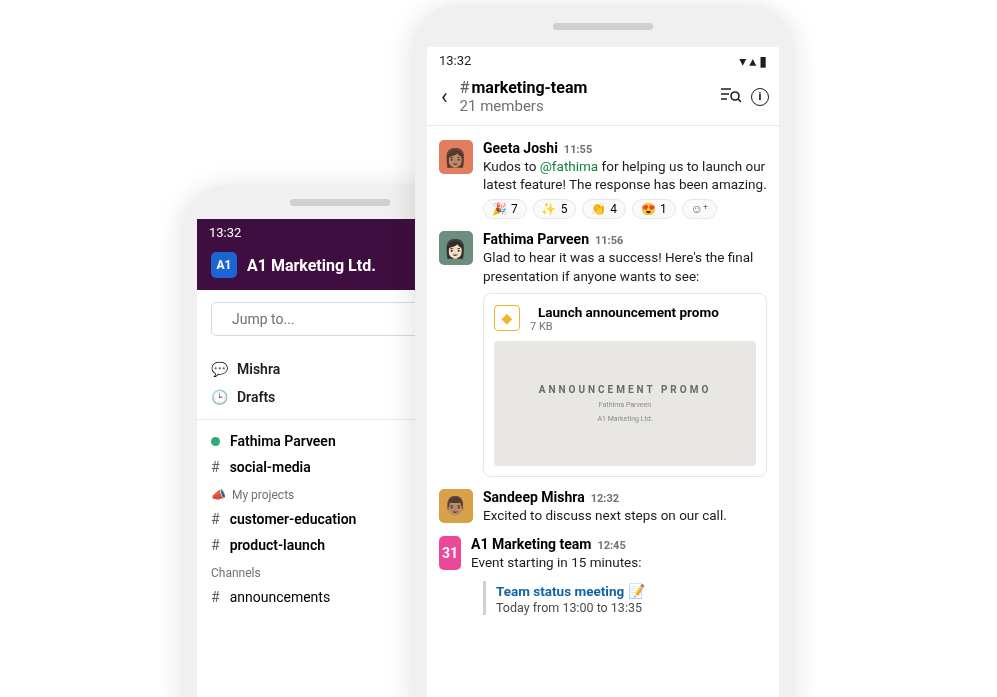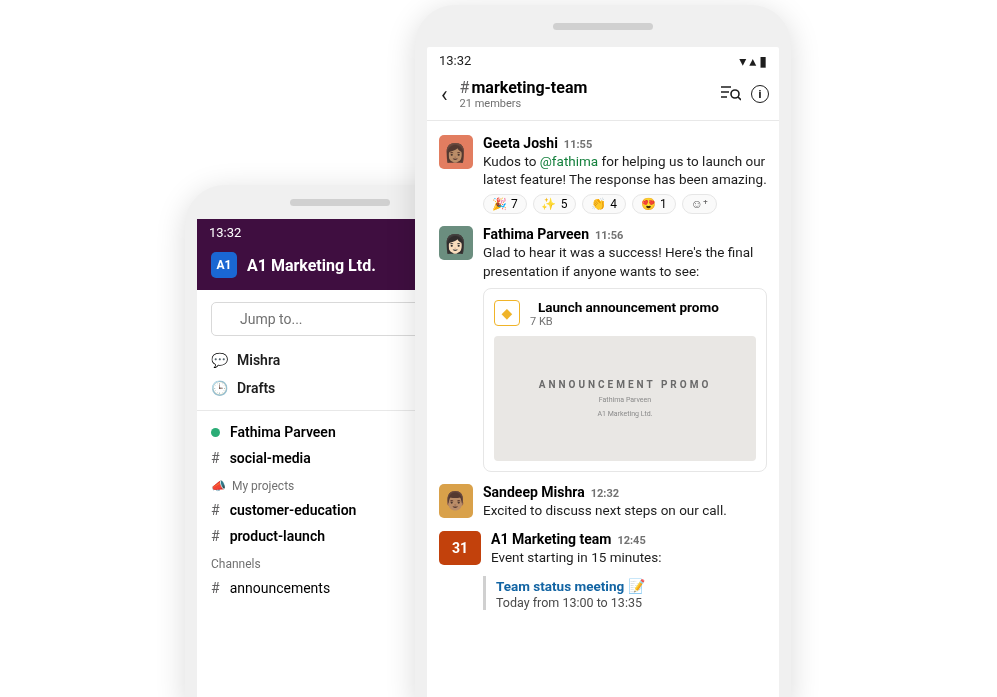--- a/index.html
+++ b/index.html
@@ -20,52 +20,52 @@
     
     .status { display:flex; justify-content:space-between; align-items:center; padding:6px 12px 4px; font-size:13px; color:#1d1d1d; }
     .status-icons { display:flex; gap:3px; align-items:center; }
     .status-icons span { font-size:14px; line-height:1; color:#1d1d1d; }
 
     
     .ws-header { background:#3f0e40; color:#fff; padding:8px 14px 12px; display:flex; align-items:center; gap:10px; }
     .ws-badge  { width:26px; height:26px; border-radius:5px; background:#1a67d3; color:#fff; font-size:12px; font-weight:700; display:flex; align-items:center; justify-content:center; }
     .ws-name   { font-size:16px; font-weight:700; }
 
-    .jump { margin:12px 14px 10px; border:1px solid #d9d9d9; border-radius:5px; padding:8px 28px; color:#717171; font-size:14px; }
+    .jump { margin:12px 14px 19px; border:1px solid #d9d9d9; border-radius:5px; padding:8px 20px; color:#717171; font-size:14px; }
 
     .nav { padding:0 14px; }
     .nav-row { display:flex; align-items:center; gap:10px; padding:6px 0; font-size:14px; color:#1d1d1d; }
     .nav-row .icon { width:16px; text-align:center; color:#616061; font-size:14px; }
     .divider { height:1px; background:#e8e8e8; margin:8px -14px; }
 
     .section-label { font-size:12px; color:#717171; padding:8px 0 4px; display:flex; align-items:center; gap:6px; }
     .section-label .bolt { color:#d97a5f; }
     .dm-row, .ch-row { display:flex; align-items:center; gap:10px; padding:5px 0; font-size:14px; font-weight:600; }
     .ch-row .hash, .nav-row .hash { color:#616061; font-weight:400; }
     .presence { width:9px; height:9px; border-radius:50%; background:#2bac76; }
     .plain { font-weight:400; }
 
     
     .chan-header { display:flex; align-items:center; padding:6px 10px 10px; border-bottom:1px solid #e8e8e8; gap:8px; }
     .back { font-size:22px; color:#1d1d1d; padding:2px 4px; }
     .chan-title { font-size:16px; font-weight:700; display:flex; align-items:center; gap:2px; }
     .chan-title .h { color:#616061; font-weight:400; }
-    .chan-sub { font-size:11px; color:#717171; }
+    .chan-sub { font-size:15px; color:#717171; }
     .chan-head-text { flex:1; }
     .hdr-icon { color:#1d1d1d; font-size:18px; padding:0 2px; }
     .info-icon { width:18px; height:18px; border:1.5px solid #1d1d1d; border-radius:50%; display:inline-flex; align-items:center; justify-content:center; font-size:11px; font-weight:700; }
 
     
     .feed { padding:8px 12px 0; }
     .msg { display:flex; gap:10px; padding:6px 0; }
     .avatar { width:34px; height:34px; border-radius:5px; flex:none; background:#ccc; display:flex; align-items:center; justify-content:center; font-size:18px; }
     .av-gj { background:#e27d60; } 
     .av-fp { background:#6b8e7f; } 
     .av-sm { background:#d9a14a; } 
-    .av-cal{ width:42px; height:34px; border-radius:5px; background:#c2410c; color:#fff; font-weight:700; font-size:14px; display:flex; align-items:center; justify-content:center; }
+    .av-cal{ width:22px; height:34px; border-radius:5px; background:#ec4899; color:#fff; font-weight:700; font-size:14px; display:flex; align-items:center; justify-content:center; }
     .meta { display:flex; align-items:baseline; gap:6px; }
     .author { font-weight:700; font-size:14px; }
     .time { font-size:11px; color:#717171;font-weight:bold; }
     .body { font-size:13.5px; color:#1d1d1d; line-height:1.35; margin-top:1px; }
     .mention { color:#15803d; }
 
     .reactions { display:flex; gap:6px; margin-top:6px; flex-wrap:wrap; }
     .react { display:flex; align-items:center; gap:4px; border:1px solid #e6e6e6; background:#fafafa; border-radius:14px; padding:2px 8px; font-size:12px; }
     .react-add { color:#616061; }
 

